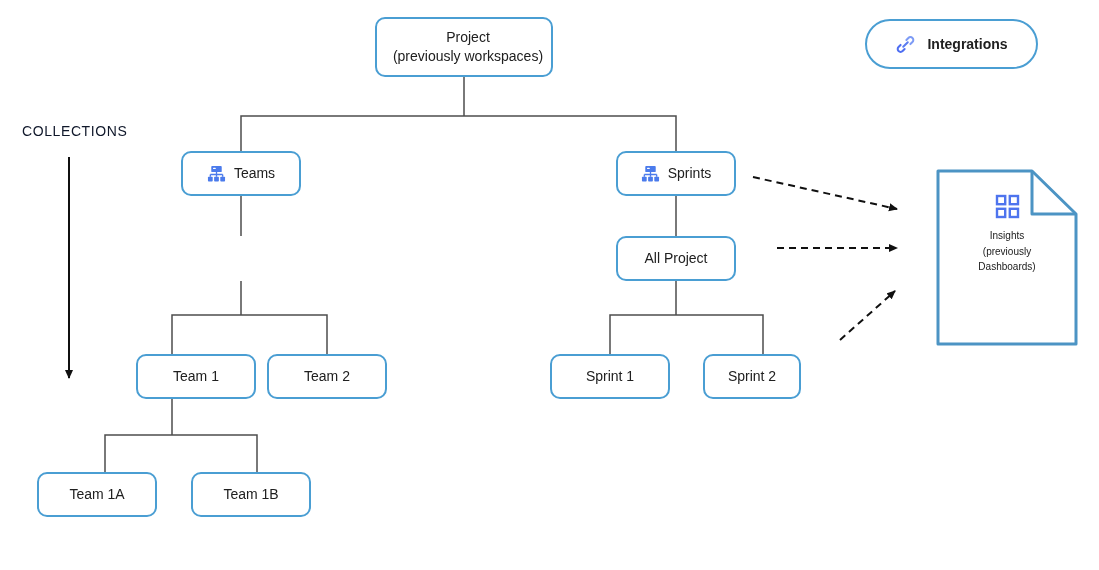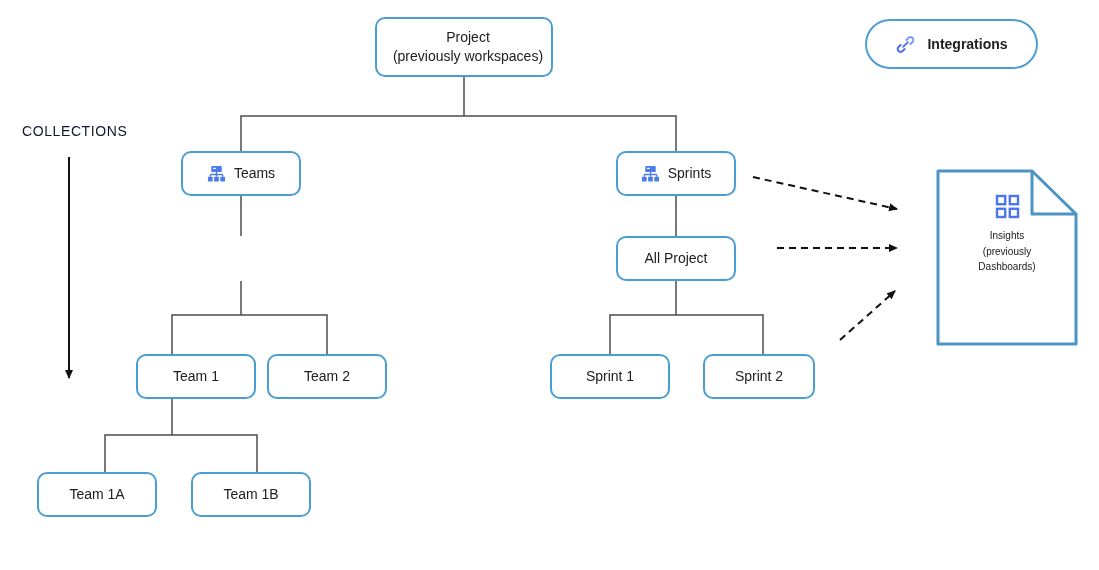--- a/index.html
+++ b/index.html
@@ -148,21 +148,21 @@
   </div>
 
   <div class="node" style="left:616px;top:236px;width:120px;height:45px;">
     <span class="lbl">All Project</span>
   </div>
 
   <div class="node" style="left:550px;top:354px;width:120px;height:45px;">
     <span class="lbl">Sprint 1</span>
   </div>
 
-  <div class="node" style="left:703px;top:354px;width:112px;height:45px;">
+  <div class="node" style="left:703px;top:354px;width:98px;height:45px;">
     <span class="lbl">Sprint 2</span>
   </div>
 
   <div class="doc-content">
     <span class="icon grid-ic">
       <svg width="25" height="25" viewBox="0 0 25 25" fill="none">
         <rect x="2" y="2" width="8.2" height="8.2" stroke="#4E74EE" stroke-width="2.4"></rect>
         <rect x="14.8" y="2" width="8.2" height="8.2" stroke="#4E74EE" stroke-width="2.4"></rect>
         <rect x="2" y="14.8" width="8.2" height="8.2" stroke="#4E74EE" stroke-width="2.4"></rect>
         <rect x="14.8" y="14.8" width="8.2" height="8.2" stroke="#4E74EE" stroke-width="2.4"></rect>

